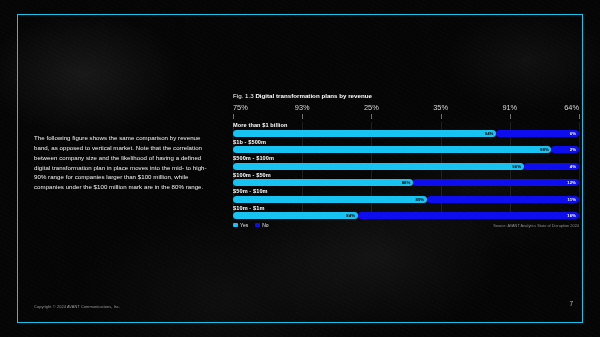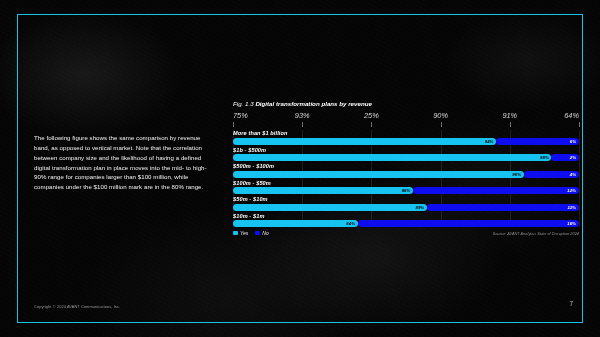--- a/index.html
+++ b/index.html
@@ -58,24 +58,23 @@
     font-size: 6.1px;
     line-height: 1.62;
     color: #f2f2f2;
     letter-spacing: .05px;
   }
 
   
   #chart {
     position: absolute;
     left: 233px;
-    top: 100px;
+    top: 92px;
     width: 346px;
     height: 146px;
-    font-style: italic;
   }
 
   #fig-caption {
     font-size: 6.2px;
     color: #ffffff;
     margin-bottom: 4px;
     white-space: nowrap;
   }
   #fig-caption .fig-no { font-weight: 400; }
   #fig-caption .fig-title { font-weight: 700; }
@@ -227,21 +226,21 @@
     <span class="fig-title">Digital transformation plans by revenue</span>
   </div>
 
   <div id="axis">
       <div class="axis-tick first" style="left: 0%;">75%</div>
       <div class="axis-mark" style="left: 0%;"></div>
       <div class="axis-tick" style="left: 20%;">93%</div>
       <div class="axis-mark" style="left: 20%;"></div>
       <div class="axis-tick" style="left: 40%;">25%</div>
       <div class="axis-mark" style="left: 40%;"></div>
-      <div class="axis-tick" style="left: 60%;">90%</div>
+      <div class="axis-tick" style="left: 60%;">35%</div>
       <div class="axis-mark" style="left: 60%;"></div>
       <div class="axis-tick" style="left: 80%;">91%</div>
       <div class="axis-mark" style="left: 80%;"></div>
       <div class="axis-tick last" style="left: 100%;">64%</div>
       <div class="axis-mark" style="left: 100%;"></div>
     </div>
 
   <div id="plot">
       <div class="grid-line" style="left: 0%;"></div>
       <div class="grid-line" style="left: 20%;"></div>

